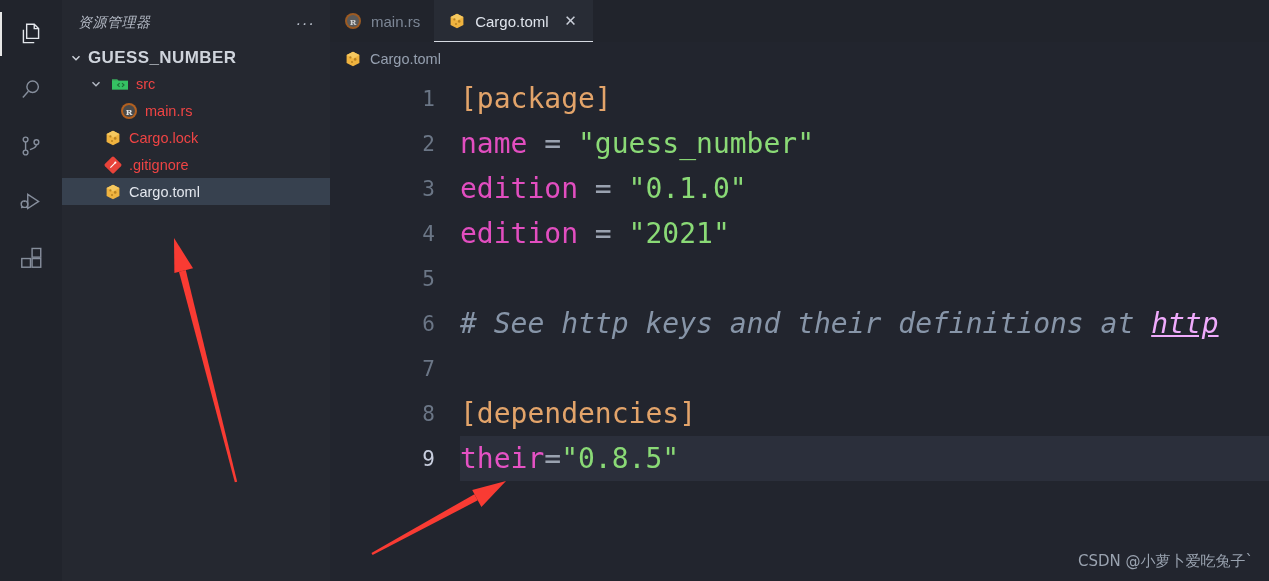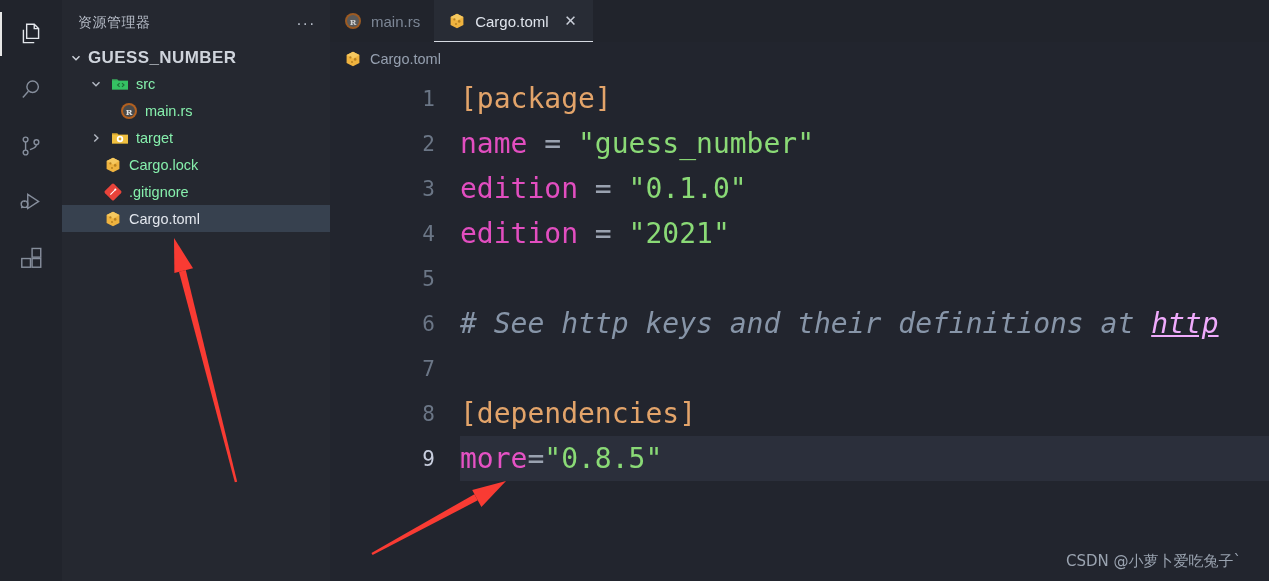--- a/index.html
+++ b/index.html
@@ -30,21 +30,21 @@
   .act-item svg { display: block; }
 
   
   .side-bar {
     width: 268px; height: 581px; flex: 0 0 268px;
     background: #252830;
     display: flex; flex-direction: column;
   }
   .side-header {
     height: 46px; display: flex; align-items: center;
-    padding: 0 14px 0 16px; justify-content: space-between;
+    padding: 0 14px 0 16px; justify-content: space-between; font-style: italic;
   }
   .side-title {
     font-size: 14px; color: #b7bdc8; letter-spacing: .5px;
   }
   .side-dots {
     color: #b7bdc8; font-size: 16px; letter-spacing: 2px;
     line-height: 10px; padding-bottom: 6px; cursor: pointer;
   }
   .tree { flex: 1 1 auto; overflow: hidden; }
   .tree-root {
@@ -53,21 +53,21 @@
   }
   .tree-root-label {
     font-size: 17px; font-weight: bold; color: #cfd4dc;
     letter-spacing: .4px;
   }
   .tree-row {
     height: 27px; display: flex; align-items: center;
     gap: 7px; cursor: pointer; position: relative;
   }
   .tree-row.selected { background: #37414f; }
-  .tree-label { font-size: 14.5px; color: #86efac; white-space: nowrap; }
+  .tree-label { font-size: 14.5px; color: #ef4444; white-space: nowrap; }
   .twisty { width: 16px; display: flex; align-items: center; justify-content: center; }
   .ico { width: 18px; height: 18px; display: block; flex: 0 0 18px; }
 
   
   .editor-col {
     flex: 1 1 auto; height: 581px; display: flex; flex-direction: column;
     background: #22252e; min-width: 0;
   }
   .tab-bar {
     height: 42px; background: #21242c; display: flex; align-items: stretch;
@@ -127,21 +127,21 @@
   .t-str     { color: #8ada76; }
   .t-comment { color: #8795a8; font-style: italic; }
   .t-link    { color: #f0abfc; font-style: italic; text-decoration: underline; }
 
   
   .annot-layer {
     position: absolute; left: 0; top: 0; width: 1269px; height: 581px;
     pointer-events: none; z-index: 50;
   }
   .watermark {
-    position: absolute; right: 28px; bottom: 10px;
+    position: absolute; right: 16px; bottom: 10px;
     font-size: 15px; color: #9aa3b0; z-index: 60;
     font-family: "DejaVu Sans", sans-serif;
   }
 </style>
 </head>
 <body>
 
 <div id="app">
 
   <div class="activity-bar">
@@ -229,36 +229,20 @@
         <span class="ico">
           <svg width="18" height="18" viewBox="0 0 18 18">
             <circle cx="9" cy="9" r="8" fill="#b3601f"></circle>
             <circle cx="9" cy="9" r="6" fill="#4a4a4a"></circle>
             <text x="9" y="12.6" font-size="8" font-family="DejaVu Serif, serif" font-weight="bold" fill="#e6e6e6" text-anchor="middle">R</text>
           </svg>
         </span>
         <span class="tree-label">main.rs</span>
       </div>
 
-      <div class="tree-row" style="padding-left:26px">
-        <span class="twisty">
-          <svg width="12" height="12" viewBox="0 0 12 12" fill="none" stroke="#b4bac4" stroke-width="1.4">
-            <path d="M4.3 2.5L7.9 6l-3.6 3.5"></path>
-          </svg>
-        </span>
-        <span class="ico">
-          <svg width="18" height="18" viewBox="0 0 18 18">
-            <path d="M1 4.2h5.3l1.3 1.6H17v8.6H1z" fill="#d9a92c"></path>
-            <path d="M1 5.8h16v8.6H1z" fill="#f0c040"></path>
-            <circle cx="9" cy="10" r="3.2" fill="#fff"></circle>
-            <circle cx="9" cy="10" r="1.4" fill="#d9a92c"></circle>
-          </svg>
-        </span>
-        <span class="tree-label">target</span>
-      </div>
 
       <div class="tree-row" style="padding-left:42px">
         <span class="ico">
           <svg width="18" height="18" viewBox="0 0 18 18">
             <path d="M9 1.8l6.4 3.3v7.8L9 16.2 2.6 12.9V5.1z" fill="#efb33f"></path>
             <path d="M9 1.8l6.4 3.3L9 8.6 2.6 5.1z" fill="#f5c85f"></path>
             <circle cx="6.4" cy="7.4" r="1.1" fill="#b98220"></circle>
             <circle cx="11.2" cy="9.4" r="1.3" fill="#b98220"></circle>
             <circle cx="8" cy="12" r="1" fill="#b98220"></circle>
           </svg>
@@ -336,21 +320,21 @@
 
     <div class="code-area" id="code-area">
         <div class="code-line"><div class="ln">1</div><div class="code-text"><span class="t-section">[package]</span></div></div>
         <div class="code-line"><div class="ln">2</div><div class="code-text"><span class="t-key">name</span><span class="t-eq"> = </span><span class="t-str">"guess_number"</span></div></div>
         <div class="code-line"><div class="ln">3</div><div class="code-text"><span class="t-key">edition</span><span class="t-eq"> = </span><span class="t-str">"0.1.0"</span></div></div>
         <div class="code-line"><div class="ln">4</div><div class="code-text"><span class="t-key">edition</span><span class="t-eq"> = </span><span class="t-str">"2021"</span></div></div>
         <div class="code-line"><div class="ln">5</div><div class="code-text"></div></div>
         <div class="code-line"><div class="ln">6</div><div class="code-text"><span class="t-comment"># See http keys and their definitions at </span><span class="t-link">http</span></div></div>
         <div class="code-line"><div class="ln">7</div><div class="code-text"></div></div>
         <div class="code-line"><div class="ln">8</div><div class="code-text"><span class="t-section">[dependencies]</span></div></div>
-        <div class="code-line active"><div class="line-bg"></div><div class="ln">9</div><div class="code-text"><span class="t-key2">more</span><span class="t-eq">=</span><span class="t-str">"0.8.5"</span></div></div>
+        <div class="code-line active"><div class="line-bg"></div><div class="ln">9</div><div class="code-text"><span class="t-key2">their</span><span class="t-eq">=</span><span class="t-str">"0.8.5"</span></div></div>
       </div>
   </div>
 
   <svg class="annot-layer" id="annot-layer" viewBox="0 0 1269 581" width="1269" height="581">
       <g>
         <path d="M237.16304081262857,481.70447323613536 L185.76546067966456,270.090869963204 L178.98105593933133,271.81477608574767 L234.83695918737143,482.29552676386464 Z" fill="#f93b33"></path>
         <path d="M174,238 L193.03446575859306,268.24382768905 L174.3773527226766,272.98456952604516 Z" fill="#f93b33"></path>
       </g>
       <g>
         <path d="M372.5740714978152,555.0537750781814 L477.8174146534886,500.33886974946057 L474.4686642495664,494.19184846006914 L371.4259285021848,552.9462249218186 Z" fill="#f93b33"></path>

